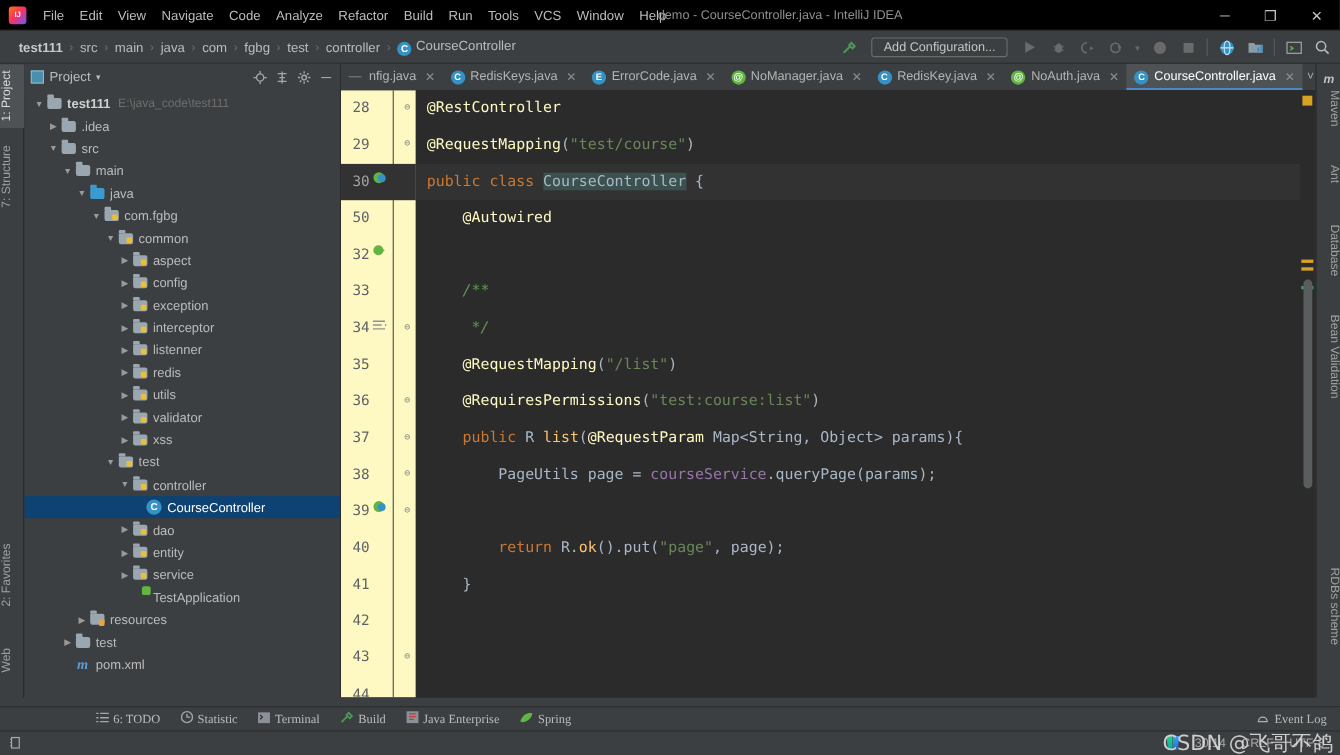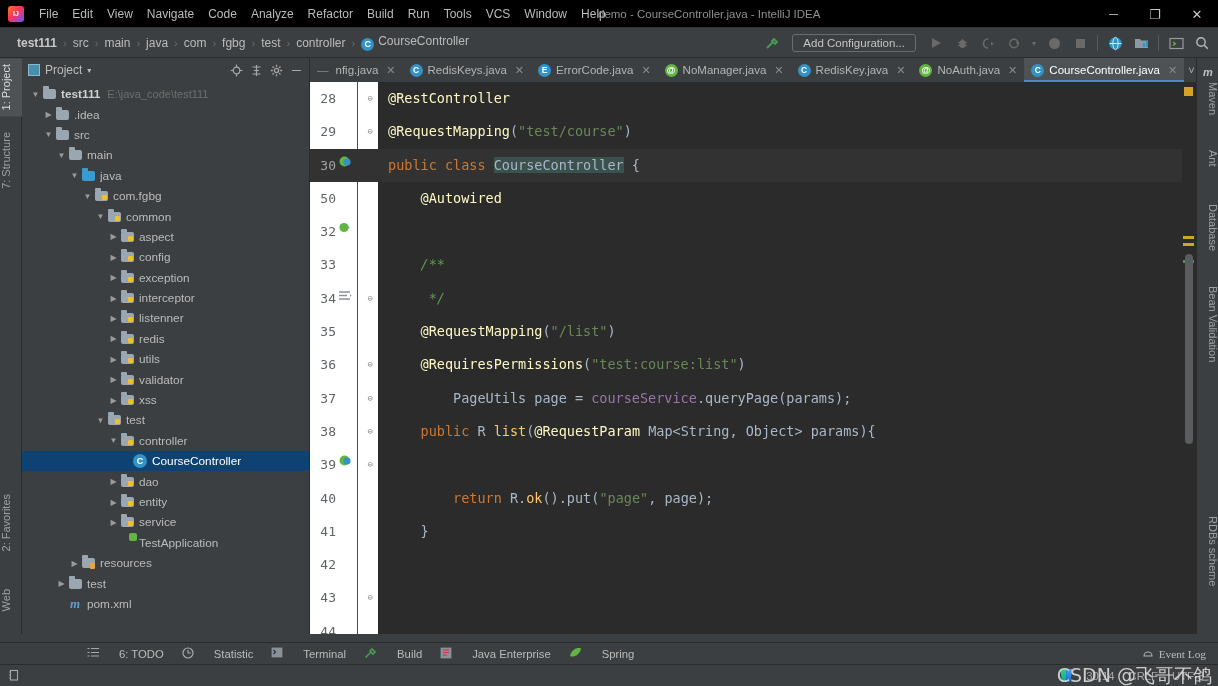--- a/index.html
+++ b/index.html
@@ -117,21 +117,21 @@
   .tab.active::after{ content:""; position:absolute; left:0; right:0; bottom:0; height:2px;
         background:#4a88c7;}
   .tab .x{ color:#8a8a8a; font-size:11px; margin-left:3px;}
   .tabdot{ width:13px;height:13px;border-radius:50%; display:flex;align-items:center;
         justify-content:center; font-size:8.5px; font-weight:bold; color:#fff; flex:0 0 13px;}
   .d-c{ background:#3592c4;} .d-e{ background:#3592c4;}
   .d-a{ background:#62b543;} .d-a::after{content:"@";font-size:9px;}
   .tabs-right{ margin-left:auto; display:flex; align-items:center; padding:0 4px; gap:2px;}
 
   .codewrap{ flex:1; display:flex; position:relative; overflow:hidden; background:#2b2b2b;}
-  .gutter{ width:68px; flex:0 0 68px; background:#ffffff; position:relative;}
+  .gutter{ width:68px; flex:0 0 68px; background:#fef9c3; position:relative;}
   .codearea{ flex:1; position:relative; overflow:hidden; background:#2b2b2b;}
   .ln{ height:33.3px; line-height:33.3px; font-family:"DejaVu Sans Mono", monospace;
        font-size:13.5px; white-space:pre; }
   .gl{ height:33.3px; line-height:33.3px; display:flex; align-items:center;
        justify-content:flex-start; font-family:"DejaVu Sans Mono", monospace;
        font-size:13px; color:#606366; position:relative;}
   .gl .num{ width:26px; text-align:right; padding-left:2px;}
   .gl.cur .num{ color:#a4a3a3;}
   .gl.cur{ background:#323232;}
   .gmark{ width:18px; text-align:center; font-size:11px;}
@@ -152,22 +152,22 @@
   
   .rstrip{ width:22px; flex:0 0 22px; background:#3c3f41; position:relative;
            border-left:1px solid #2b2b2b;}
   .rvtab{ position:absolute; left:0; width:22px; white-space:nowrap; font-size:11px;
           color:#a0a0a0; writing-mode:vertical-rl; padding:6px 0; cursor:default;}
 
   
   .toolbar-b{ position:absolute; left:0; right:0; bottom:22px; height:22px;
               background:#3c3f41; display:flex; align-items:center;
               border-top:1px solid #2b2b2b;}
-  .bt{ display:flex; align-items:center; gap:20px; padding:0 9px; font-size:11.3px;
-       color:#bbbbbb; cursor:default; height:22px;}
+  .bt{ display:flex; align-items:center; gap:4px; padding:0 9px; font-size:11.3px;
+       color:#bbbbbb; cursor:default; height:22px;font-family:Liberation Serif, serif;}
   .bt .g{ font-size:11px; color:#a7a7a7;}
   .eventlog{ margin-left:auto; display:flex; align-items:center; gap:5px; padding:0 12px;
              font-size:11.3px; color:#bbbbbb; cursor:default;font-family:Liberation Serif, serif;}
   .statusbar{ position:absolute; left:0; right:0; bottom:0; height:22px;
               background:#3c3f41; display:flex; align-items:center;
               border-top:1px solid #2b2b2b; font-size:11.3px; color:#a8a8a8;}
   .sb-left{ padding-left:8px; display:flex; align-items:center;}
   .sb-right{ margin-left:auto; display:flex; align-items:center; gap:14px; padding-right:14px;}
   .sb-item{ cursor:default;}
   .vlogo{ width:12px;height:13px; position:relative; display:inline-block;}
@@ -696,22 +696,22 @@
         <div class="codearea" id="codearea">
             <div class="ln codeline"><span class="anno">@RestController</span></div>
             <div class="ln codeline"><span class="anno">@RequestMapping</span><span class="txt">(</span><span class="str">"test/course"</span><span class="txt">)</span></div>
             <div class="ln codeline cur"><span class="kw">public </span><span class="kw">class </span><span class="cls hl">CourseController</span><span class="txt"> {</span></div>
             <div class="ln codeline"><span class="txt">    </span><span class="anno">@Autowired</span></div>
             <div class="ln codeline">&nbsp;</div>
             <div class="ln codeline"><span class="txt">    </span><span class="cmt">/**</span></div>
             <div class="ln codeline"><span class="txt">     </span><span class="cmt">*/</span></div>
             <div class="ln codeline"><span class="txt">    </span><span class="anno">@RequestMapping</span><span class="txt">(</span><span class="str">"/list"</span><span class="txt">)</span></div>
             <div class="ln codeline"><span class="txt">    </span><span class="anno">@RequiresPermissions</span><span class="txt">(</span><span class="str">"test:course:list"</span><span class="txt">)</span></div>
+            <div class="ln codeline"><span class="txt">    </span><span class="kw">public </span><span class="txt">R </span><span class="mth">list</span><span class="txt">(</span><span class="anno">@RequestParam</span><span class="txt"> Map&lt;String, Object&gt; params){</span></div>
             <div class="ln codeline"><span class="txt">        PageUtils page = </span><span class="fld">courseService</span><span class="txt">.queryPage(params);</span></div>
-            <div class="ln codeline"><span class="txt">    </span><span class="kw">public </span><span class="txt">R </span><span class="mth">list</span><span class="txt">(</span><span class="anno">@RequestParam</span><span class="txt"> Map&lt;String, Object&gt; params){</span></div>
             <div class="ln codeline">&nbsp;</div>
             <div class="ln codeline"><span class="txt">        </span><span class="kw">return </span><span class="txt">R.</span><span class="mth">ok</span><span class="txt">().put(</span><span class="str">"page"</span><span class="txt">, page);</span></div>
             <div class="ln codeline"><span class="txt">    }</span></div>
             <div class="ln codeline">&nbsp;</div>
           </div>
         <div class="scrollcol">
           <div class="mark" style="top:5px;background:#d6a322;height:9px;width:9px;left:2px;"></div>
           <div class="mark" style="top:154px;background:#d6a322;"></div>
           <div class="mark" style="top:161px;background:#d6a322;"></div>
           <div class="mark" style="top:178px;background:#499c54;"></div>

